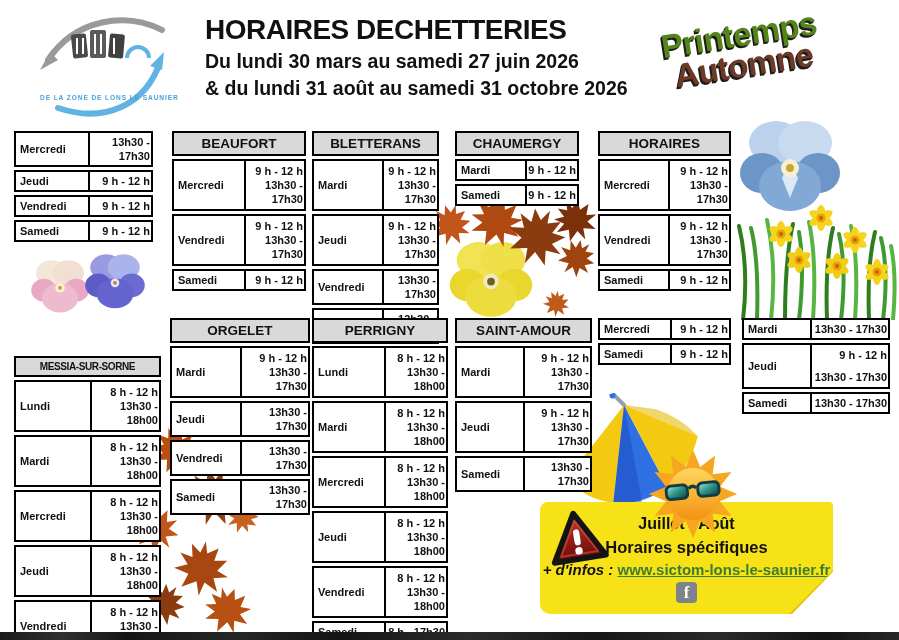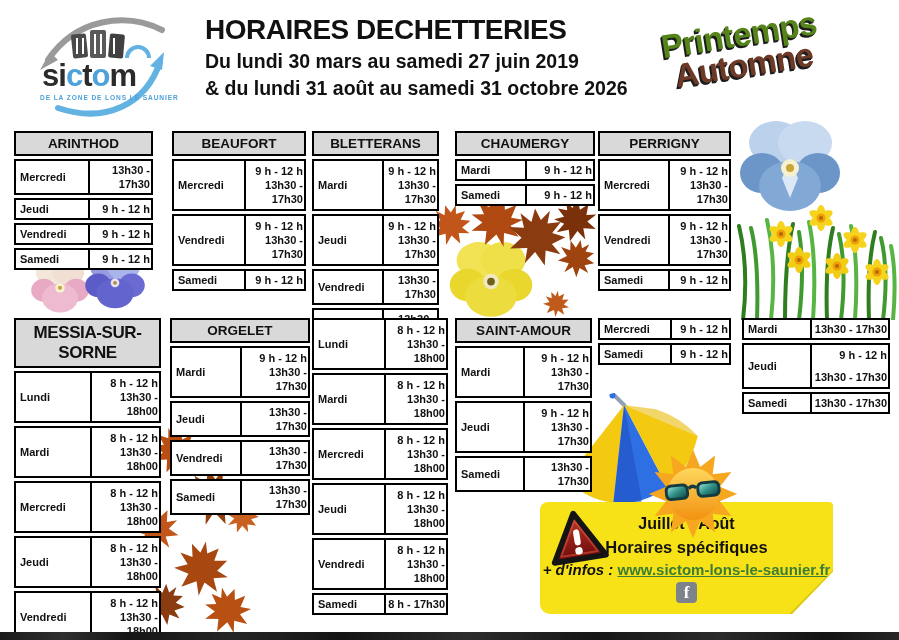--- a/index.html
+++ b/index.html
@@ -92,27 +92,26 @@
         <rect x="76" y="22" width="16" height="28" rx="2" fill="#5a5a5a"></rect>
         <rect x="95" y="26" width="15" height="24" rx="2" fill="#404040" transform="rotate(5 102 38)"></rect>
         <line x1="63" y1="30" x2="63" y2="46" stroke="#fff" stroke-width="2"></line>
         <line x1="69" y1="30" x2="69" y2="46" stroke="#fff" stroke-width="2"></line>
         <line x1="81" y1="26" x2="81" y2="46" stroke="#fff" stroke-width="2"></line>
         <line x1="87" y1="26" x2="87" y2="46" stroke="#fff" stroke-width="2"></line>
         <line x1="100" y1="30" x2="100" y2="46" stroke="#fff" stroke-width="2"></line>
         <path d="M113 50 a11 11 0 0 1 11 -11 a11 11 0 0 1 11 11" fill="none" stroke="#62b2e2" stroke-width="4"></path>
       </g>
     </svg>
-    <div class="brand"><span style="color: rgb(43, 43, 43);">s</span><span style="color: rgb(43, 43, 43);">i</span><span style="color: rgb(77, 162, 217);">c</span><span style="color: rgb(43, 43, 43);">t</span><span style="color: rgb(77, 162, 217);">o</span><span style="color: rgb(43, 43, 43);">m</span></div>
     <div class="logo-sub">DE LA ZONE DE LONS LE SAUNIER</div>
   </div>
 
   <div class="title-block">
     <h1>HORAIRES DECHETTERIES</h1>
-    <p>Du lundi 30 mars au samedi 27 juin 2019</p>
+    <p>Du lundi 30 mars au samedi 27 juin 2026</p>
     <p>&amp; du lundi 31 août au samedi 31 octobre 2026</p>
   </div>
 
   <div class="seasons">
     <span class="season spring" id="season-spring" style="color: rgb(85, 133, 26);">Printemps</span>
     <span class="season autumn" id="season-autumn" style="color: rgb(110, 58, 40);">Automne</span>
   </div>
 
   <svg class="deco" style="left:30px;top:256px" width="60" height="60" viewBox="0 0 100 100">
     <ellipse cx="36" cy="28" rx="26" ry="21" fill="#f3e7d8"></ellipse>
@@ -251,21 +250,20 @@
     </svg>
   <svg class="leaf" style="left:202px;top:586px;transform:rotate(-12deg)" width="50" height="50" viewBox="0 0 100 100">
       <use href="#maple" fill="#b85014"></use>
     </svg>
   <svg class="leaf" style="left:224px;top:498px;transform:rotate(62deg)" width="36" height="36" viewBox="0 0 100 100">
       <use href="#maple" fill="#c86020"></use>
     </svg>
 
   <div id="tables-layer">
       <div class="sched" style="left: 14px; top: 131px; width: 139px;">
-        <div class="sched-h">ARINTHOD</div>
         <div class="sched-row">
           <div class="sched-day" style="width: 64px;">Mercredi</div>
           <div class="sched-hours">
             <span>13h30 - 17h30</span>
           </div>
         </div>
         <div class="sched-row">
           <div class="sched-day" style="width: 64px;">Jeudi</div>
           <div class="sched-hours">
             <span>9 h - 12 h</span>
@@ -329,37 +327,37 @@
             <span>13h30 - 17h30</span>
           </div>
         </div>
         <div class="sched-row">
           <div class="sched-day" style="width: 60px;">Samedi</div>
           <div class="sched-hours">
             <span>13h30 - 17h30</span>
           </div>
         </div>
       </div>
-      <div class="sched" style="left: 455px; top: 131px; width: 140px;">
+      <div class="sched" style="left: 455px; top: 131px; width: 124px;">
         <div class="sched-h">CHAUMERGY</div>
         <div class="sched-row">
           <div class="sched-day" style="width: 60px;">Mardi</div>
           <div class="sched-hours">
             <span>9 h - 12 h</span>
           </div>
         </div>
         <div class="sched-row">
           <div class="sched-day" style="width: 60px;">Samedi</div>
           <div class="sched-hours">
             <span>9 h - 12 h</span>
           </div>
         </div>
       </div>
       <div class="sched" style="left: 598px; top: 131px; width: 133px;">
-        <div class="sched-h">PERRIGNY</div>
+        <div class="sched-h">HORAIRES</div>
         <div class="sched-row">
           <div class="sched-day" style="width: 60px;">Mercredi</div>
           <div class="sched-hours two">
             <span>9 h - 12 h</span>
             <span>13h30 - 17h30</span>
           </div>
         </div>
         <div class="sched-row">
           <div class="sched-day" style="width: 60px;">Vendredi</div>
           <div class="sched-hours two">
@@ -368,21 +366,21 @@
           </div>
         </div>
         <div class="sched-row">
           <div class="sched-day" style="width: 60px;">Samedi</div>
           <div class="sched-hours">
             <span>9 h - 12 h</span>
           </div>
         </div>
       </div>
       <div class="sched" style="left: 14px; top: 318px; width: 147px;">
-        <div class="sched-h" style="font-size: 17px; letter-spacing: -0.4px;">MESSIA-SUR-SORNE</div>
+        <div class="sched-h" style="font-size: 10px; letter-spacing: -0.4px; margin-top: 38px;">MESSIA-SUR-SORNE</div>
         <div class="sched-row">
           <div class="sched-day" style="width: 66px;">Lundi</div>
           <div class="sched-hours two">
             <span>8 h - 12 h</span>
             <span>13h30 - 18h00</span>
           </div>
         </div>
         <div class="sched-row">
           <div class="sched-day" style="width: 66px;">Mardi</div>
           <div class="sched-hours two">
@@ -440,20 +438,21 @@
           </div>
         </div>
         <div class="sched-row">
           <div class="sched-day" style="width: 60px;">Samedi</div>
           <div class="sched-hours">
             <span>13h30 - 17h30</span>
           </div>
         </div>
       </div>
       <div class="sched" style="left: 312px; top: 318px; width: 136px;">
+        <div class="sched-h">PERRIGNY</div>
         <div class="sched-row">
           <div class="sched-day" style="width: 62px;">Lundi</div>
           <div class="sched-hours two">
             <span>8 h - 12 h</span>
             <span>13h30 - 18h00</span>
           </div>
         </div>
         <div class="sched-row">
           <div class="sched-day" style="width: 62px;">Mardi</div>
           <div class="sched-hours two">

